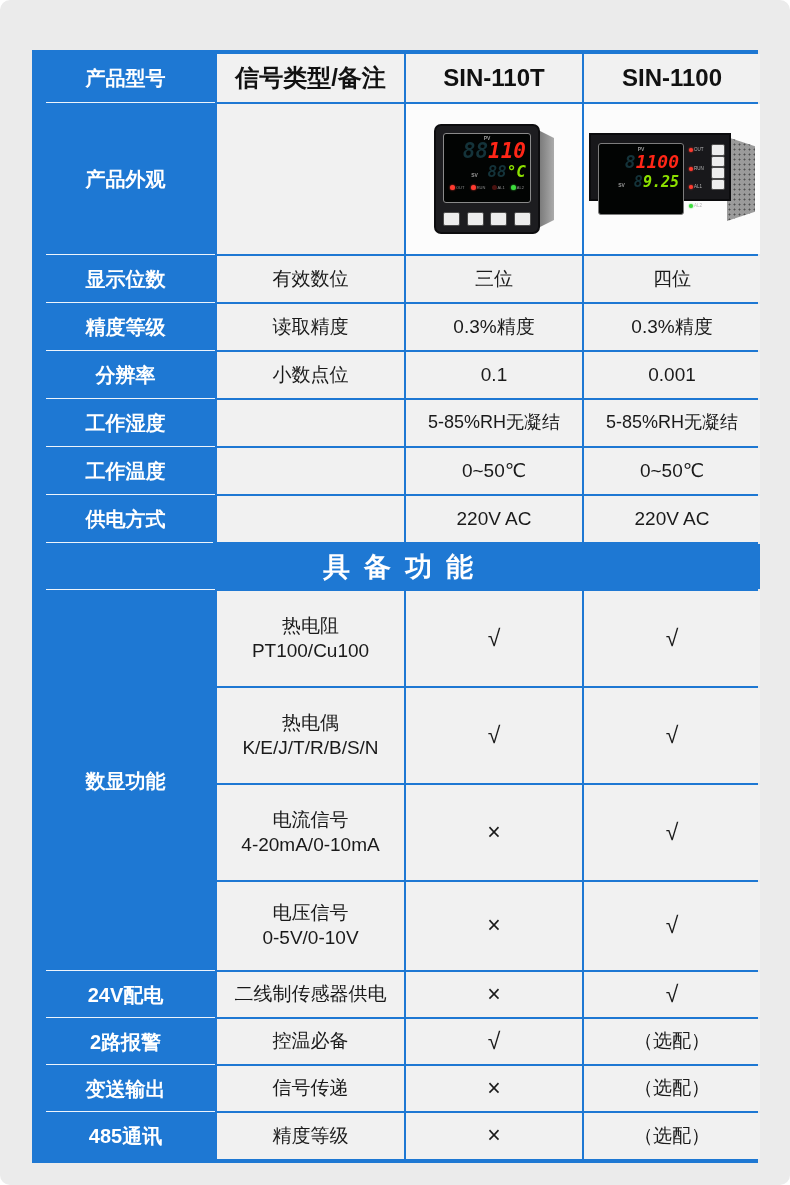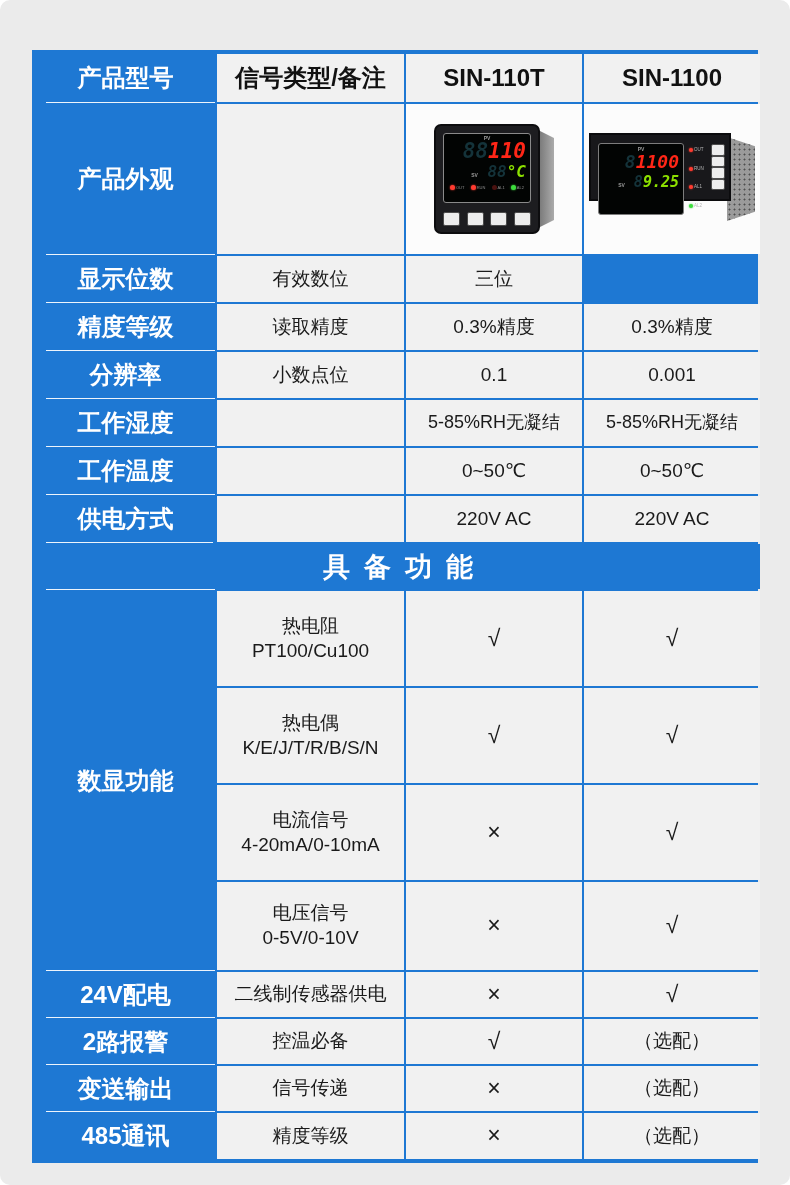--- a/index.html
+++ b/index.html
@@ -6,21 +6,21 @@
   .page{position:relative;width:790px;height:1185px;background:#ebebeb;border-radius:10px;
         font-family:"Liberation Sans","DejaVu Sans",sans-serif;overflow:hidden;}
   .table{position:absolute;left:32px;top:50px;width:726px;background:var(--accent,#1e78d3);
          padding:4px;box-sizing:border-box;display:grid;
          grid-template-columns:179px 187px 176px 176px;
          grid-template-rows:48px 150px 46px 46px 46px 46px 46px 46px 45px 95px 95px 95px 88px 45px 45px 45px 46px;
          gap:2px;}
   .cell{background:var(--cellbg,#f1f1f1);display:flex;align-items:center;justify-content:center;
         text-align:center;color:#1a1a1a;font-size:19px;line-height:1.3;}
   .cell.head{font-weight:bold;color:#111;font-size:24px;}
-  .blue{background:var(--accent,#1e78d3);color:#ffffff;font-weight:bold;font-size:24px;position:relative;}
+  .blue{background:var(--accent,#1e78d3);color:#ffffff;font-weight:bold;font-size:20px;position:relative;}
   .blue.hairline::before{content:"";position:absolute;top:-2px;left:10px;right:0;height:1px;
         background:rgba(255,255,255,0.92);}
   .band{grid-column:1 / -1;background:var(--accent,#1e78d3);color:#fff;font-weight:bold;
         font-size:27px;letter-spacing:14px;text-indent:14px;position:relative;
         display:flex;align-items:center;justify-content:center;}
   .band::before{content:"";position:absolute;top:-2px;left:10px;width:167px;height:1px;
         background:rgba(255,255,255,0.92);}
   .twoline{white-space:pre-line;}
   .mark{font-size:23px;}
   .imgcell{background:#fcfcfc;}
@@ -159,20 +159,21 @@
             <span class="btn"></span>
             <span class="btn"></span>
           </div>
         </div>
       </div>
     </div>
 
     <div class="cell blue hairline" style="grid-area:3/1">显示位数</div>
     <div class="cell" style="grid-area:3/2">有效数位</div>
     <div class="cell" style="grid-area:3/3">三位</div>
+    <div class="cell" style="grid-area:3/4">四位</div>
 
     <div class="cell blue hairline" style="grid-area:4/1">精度等级</div>
     <div class="cell" style="grid-area:4/2">读取精度</div>
     <div class="cell" style="grid-area:4/3">0.3%精度</div>
     <div class="cell" style="grid-area:4/4">0.3%精度</div>
 
     <div class="cell blue hairline" style="grid-area:5/1">分辨率</div>
     <div class="cell" style="grid-area:5/2">小数点位</div>
     <div class="cell" style="grid-area:5/3">0.1</div>
     <div class="cell" style="grid-area:5/4">0.001</div>

